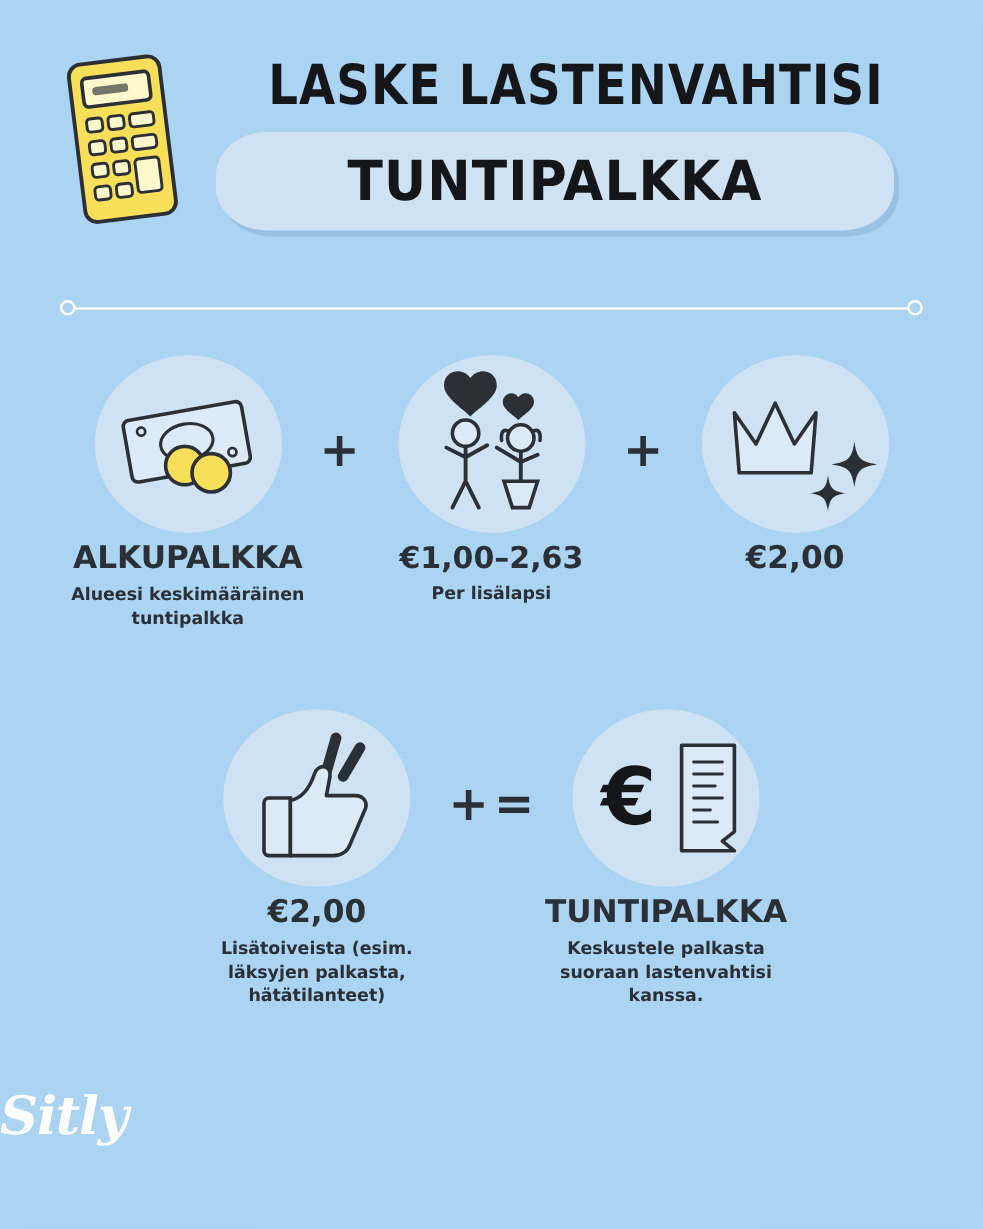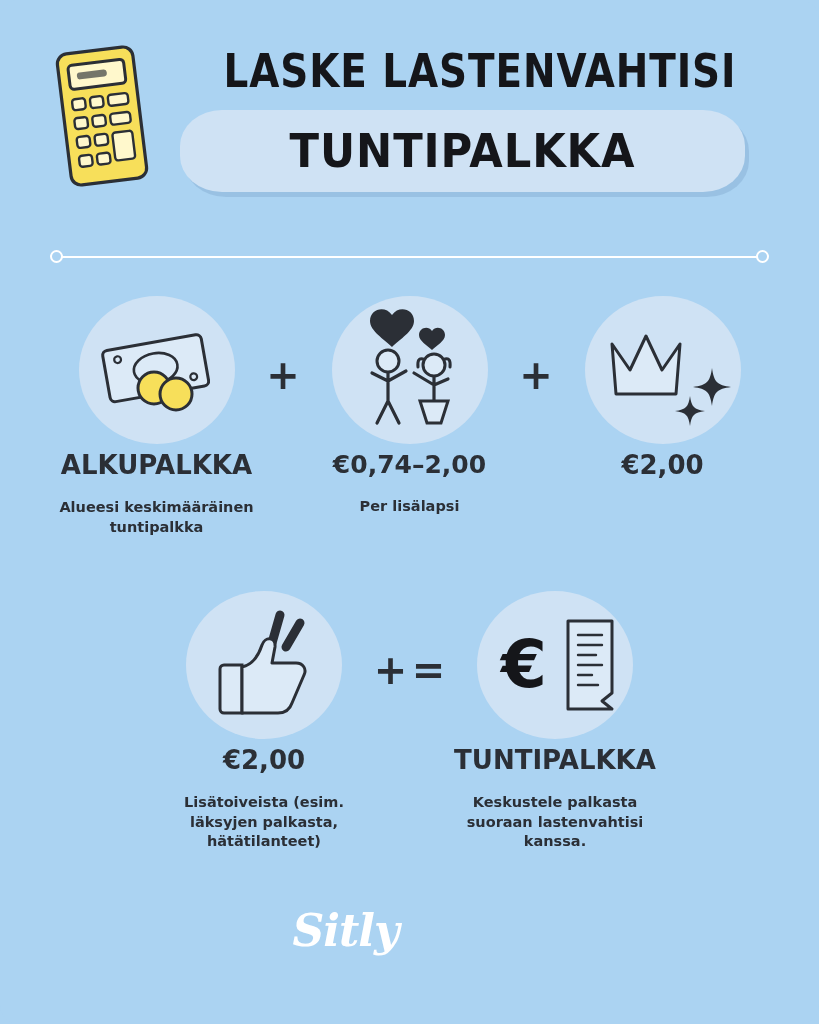--- a/index.html
+++ b/index.html
@@ -153,31 +153,30 @@
     letter-spacing: 0px;
   }
   .label-amount.wide { font-size: 25px; }
   .label-desc {
     font-family: "DejaVu Sans", sans-serif;
     font-weight: bold;
     font-size: 14.5px;
     line-height: 1.35;
     color: #2b2f36;
     text-align: center;
-    margin-top: 18px;
+    margin-top: 7px;
     max-width: 215px;
   }
 
   
   .logo {
     position: absolute;
     left: 0;
     top: 905px;
     width: 691px;
-    text-align: center;
   }
   .logo span {
     font-family: "DejaVu Serif", serif;
     font-weight: bold;
     font-style: italic;
     font-size: 44px;
     color: #ffffff;
     letter-spacing: -1px;
   }
 </style>
@@ -251,21 +250,21 @@
           <path d="M52 10 c-7-10-22-6-22 6 0 10 14 18 22 26 8-8 22-16 22-26 0-12-15-16-22-6z" fill="#2b2f36"></path>
           <path d="M92 26 c-4-6-13-3-13 4 0 6 8 10 13 15 5-5 13-9 13-15 0-7-9-10-13-4z" fill="#2b2f36"></path>
           <circle cx="48" cy="56" r="11" fill="#DCEAF7" stroke="#2b2f36" stroke-width="3"></circle>
           <path d="M48 68 v28 M48 76 l-16 -8 M48 76 l18 -10 M48 96 l-11 22 M48 96 l11 22" fill="none" stroke="#2b2f36" stroke-width="3.2" stroke-linecap="round"></path>
           <circle cx="94" cy="60" r="11" fill="#DCEAF7" stroke="#2b2f36" stroke-width="3"></circle>
           <path d="M83 54 q-6 -2 -5 8 M105 54 q6 -2 5 8" fill="none" stroke="#2b2f36" stroke-width="3" stroke-linecap="round"></path>
           <path d="M94 72 v24 M94 80 l-20 -12 M94 80 l14 -6" fill="none" stroke="#2b2f36" stroke-width="3.2" stroke-linecap="round"></path>
           <path d="M80 96 h28 l-7 22 h-14z" fill="#DCEAF7" stroke="#2b2f36" stroke-width="3"></path>
         </svg>
       </div>
-      <div class="label-amount wide">€0,74–2,00</div>
+      <div class="label-amount wide">€1,00–2,63</div>
       <div class="label-desc">Per lisälapsi</div>
     </div>
 
     <div class="op">+</div>
 
     <div class="cell">
       <div class="icon-wrap">
         <div class="blob"></div>
         <svg class="icon-svg" viewBox="0 0 150 120" width="150" height="120">
           <path d="M24 34 l18 26 16 -34 16 34 18 -26 -4 50 h-60z" fill="#DCEAF7" stroke="#2b2f36" stroke-width="3" stroke-linejoin="round"></path>

